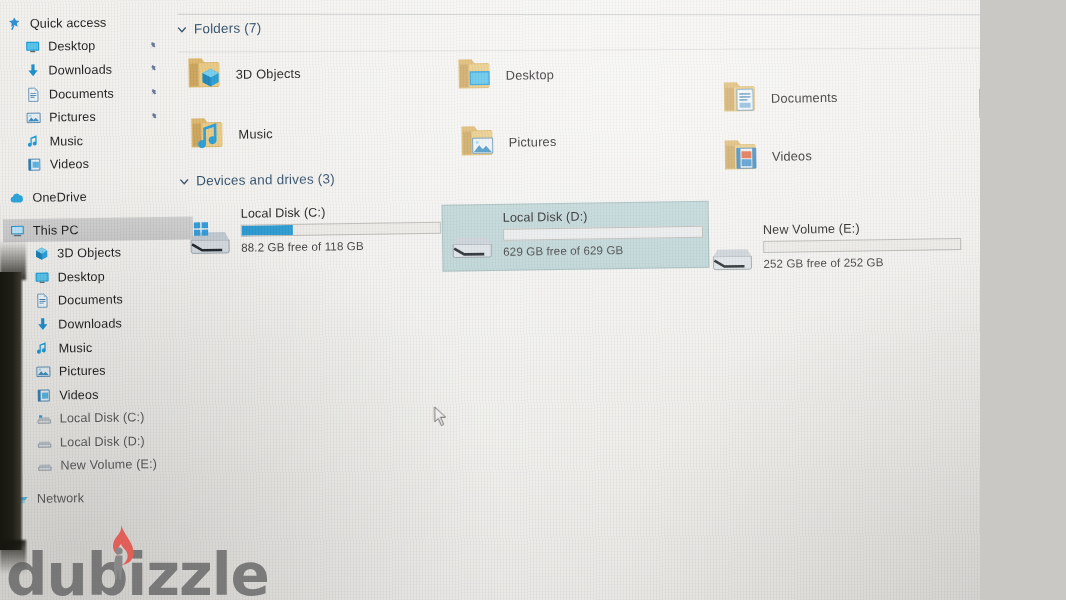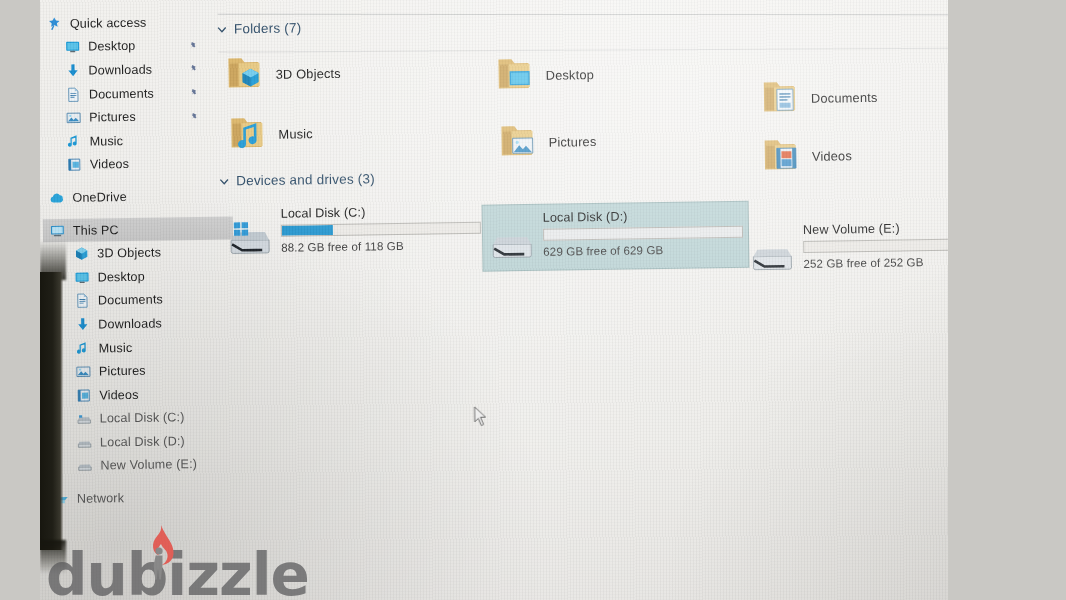--- a/index.html
+++ b/index.html
@@ -8,25 +8,24 @@
     width: 1066px;
     height: 600px;
     overflow: hidden;
     font-family: "Liberation Sans", sans-serif;
     background: #c9c8c4;
   }
 
   
   #photo {
     position: relative;
-    width: 908px;
+    width: 980px;
     height: 600px;
     background: #5eead4;
     overflow: hidden;
-    margin-left: 40px;
   }
 
   
   #screen {
     position: absolute;
     left: -14px;
     top: -10px;
     width: 1096px;
     height: 625px;
     background:

